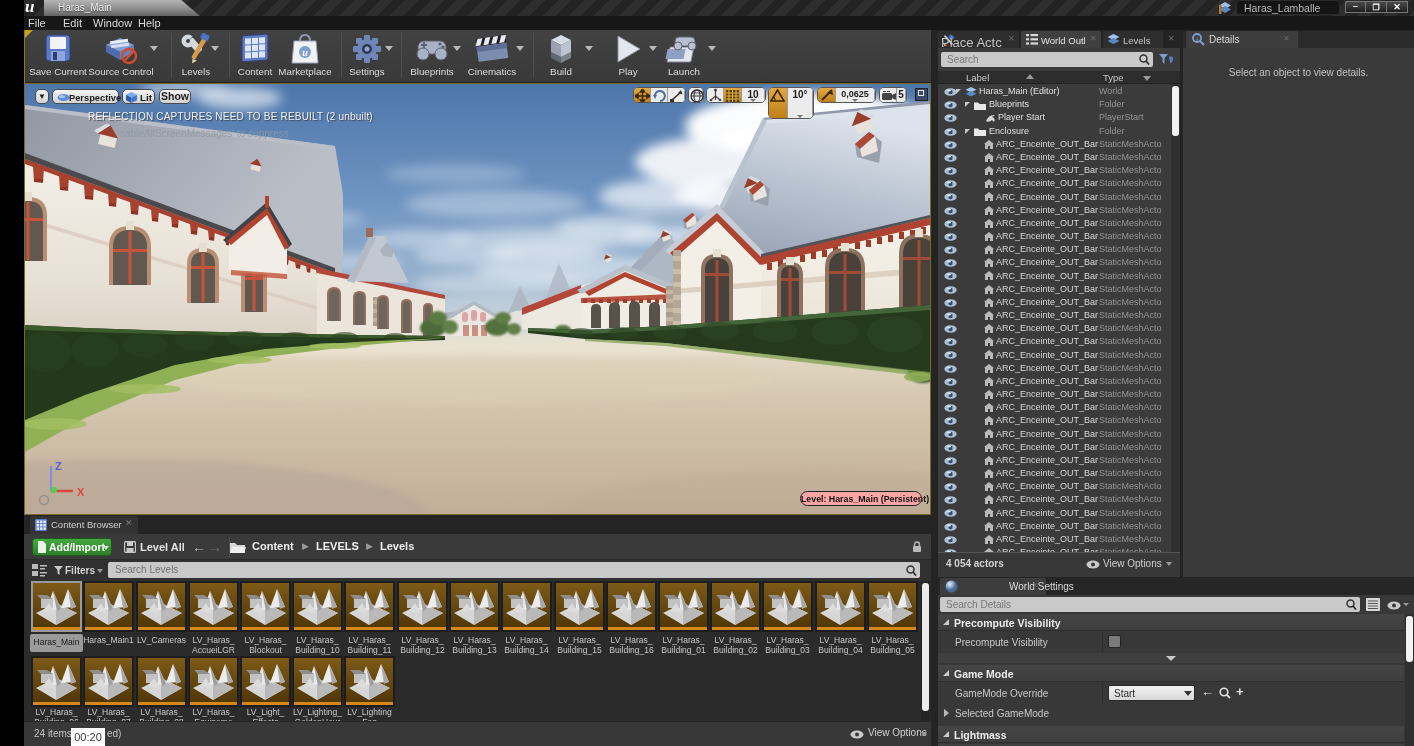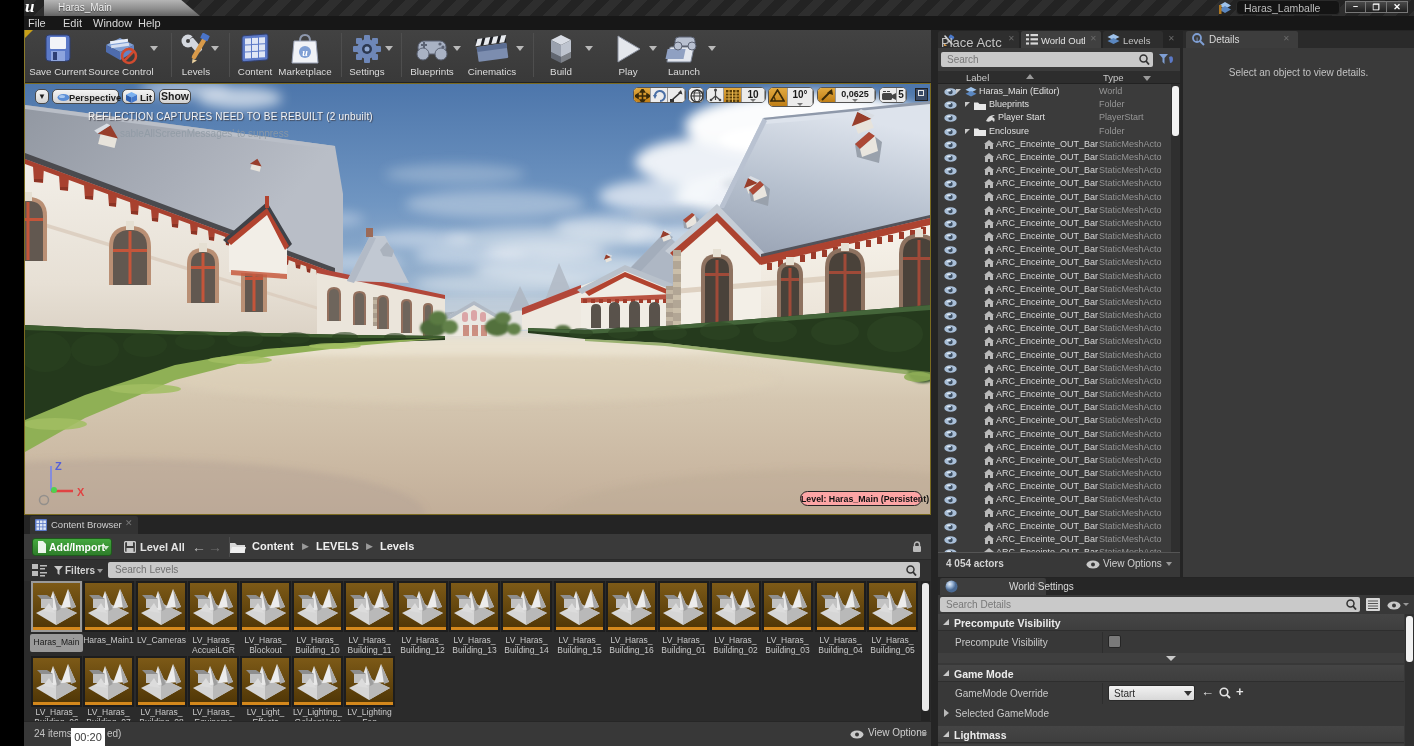--- a/index.html
+++ b/index.html
@@ -628,21 +628,21 @@
                 <line x1="6.5" y1="0" x2="6.5" y2="12"></line>
                 <line x1="10" y1="0" x2="10" y2="12"></line>
               </g>
             </svg>
           </div>
 <div style="width:23px;height:100%;background:#ececec;position:relative;border-right:1px solid #9a9a9a;">
             <div style="position:absolute;left:0;top:1px;width:100%;text-align:center;font-size:10px;color:#1a1a1a;font-weight:bold;">10</div>
             <div style="position:absolute;left:50%;margin-left:-3px;bottom:0;width:0;height:0;border-left:3px solid transparent;border-right:3px solid transparent;border-top:3.5px solid #777;"></div>
           </div>
 </div>
-<div class="abs" style="left:743px;top:3px;width:46px;height:20px;background:#ececec;border:1px solid #555;border-radius:5px;overflow:hidden;display:flex;">
+<div class="abs" style="left:743px;top:3px;width:46px;height:32px;background:#ececec;border:1px solid #555;border-radius:5px;overflow:hidden;display:flex;">
 <div style="width:19px;height:100%;background:linear-gradient(#e2a93e,#c07f17);position:relative;border-right:1px solid #9a9a9a;">
             <svg width="15" height="13" style="position:absolute;left:1px;top:1px;">
               <polygon points="7.5,1 14,12 1,12" fill="none" stroke="#3a2a08" stroke-width="1.6"></polygon>
               <path d="M5 12 A5 5 0 0 0 4 8" fill="none" stroke="#3a2a08" stroke-width="1.2"></path>
             </svg>
           </div>
 <div style="width:25px;height:100%;background:#ececec;position:relative;border-right:1px solid #9a9a9a;">
             <div style="position:absolute;left:0;top:1px;width:100%;text-align:center;font-size:10px;color:#1a1a1a;font-weight:bold;">10°</div>
             <div style="position:absolute;left:50%;margin-left:-3px;bottom:0;width:0;height:0;border-left:3px solid transparent;border-right:3px solid transparent;border-top:3.5px solid #777;"></div>
           </div>

